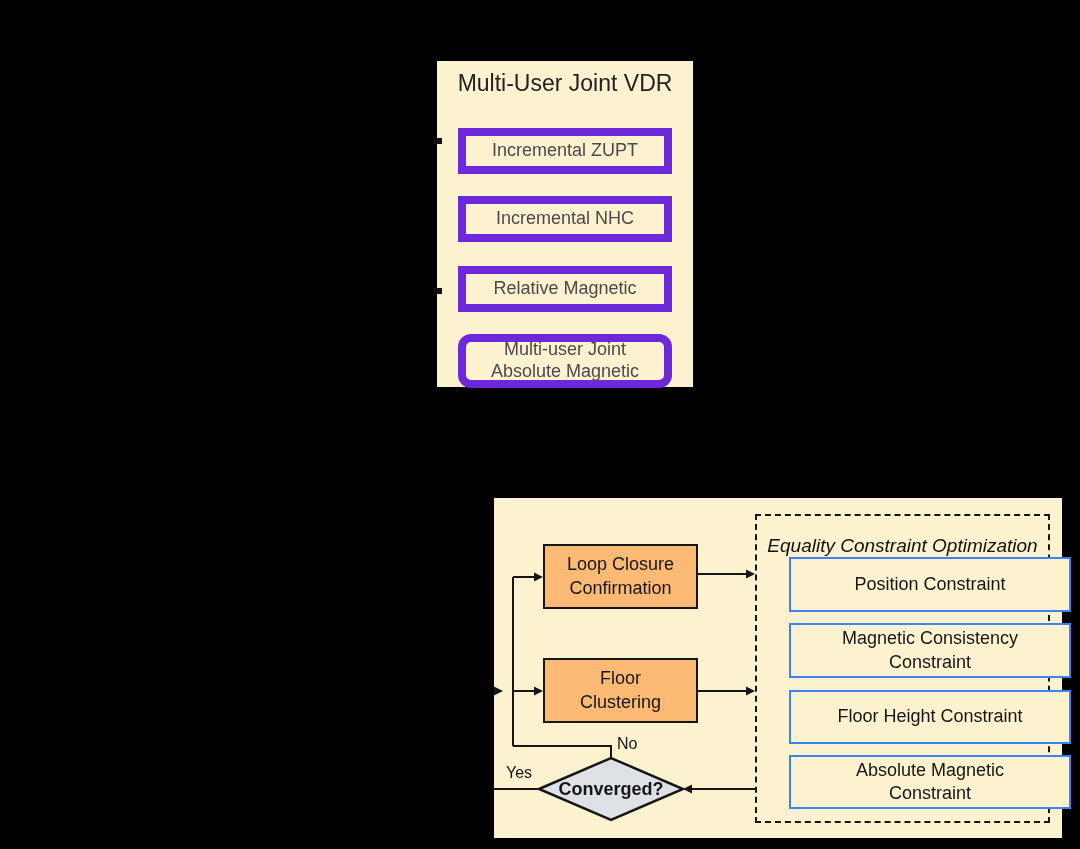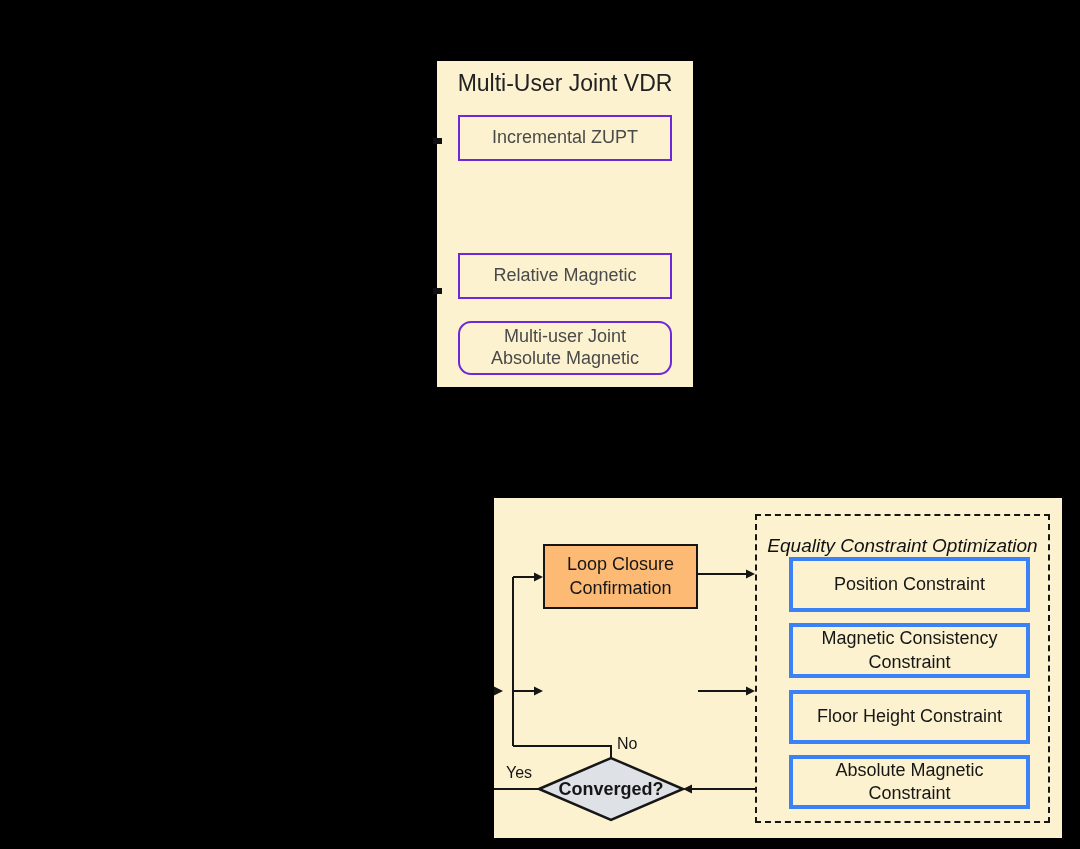--- a/index.html
+++ b/index.html
@@ -5,45 +5,45 @@
   html,body{margin:0;padding:0;background:#000;}
   .canvas{position:relative;width:1080px;height:849px;background:#000;overflow:hidden;
           font-family:"Liberation Sans",sans-serif;}
   .panel{position:absolute;background:#fcf2cf;}
 
   
   #vdr-panel{left:437px;top:61px;width:256px;height:326px;}
   .vdr-title{position:absolute;top:9px;left:0;width:100%;text-align:center;
              font-size:23px;color:#222;}
   .vdr-box{position:absolute;left:21px;width:214px;box-sizing:border-box;
-           border:2px solid #6d28d9;background:#fcf2cf;
+           border:8px solid #6d28d9;background:#fcf2cf;
            display:flex;align-items:center;justify-content:center;text-align:center;
-           font-size:18px;line-height:1.2;color:#4a4a4a;white-space:pre-line;}
+           font-size:18px;line-height:1.2;color:#4a4a4a;white-space:pre-line;margin-top:13px;}
   #vdr-box-0{top:54px;height:46px;}
   #vdr-box-1{top:122px;height:46px;}
   #vdr-box-2{top:192px;height:46px;}
   #vdr-box-3{top:260px;height:54px;border-radius:13px;}
   .edge-tick{position:absolute;left:-4px;width:9px;height:6px;background:#111;}
   #vdr-tick-0{top:77px;}
   #vdr-tick-1{top:227px;}
 
   
   #opt-panel{left:494px;top:498px;width:568px;height:340px;}
   #opt-svg{position:absolute;left:0;top:0;}
   .flow-box{position:absolute;box-sizing:border-box;border:2px solid #161616;background:#fdba74;
             display:flex;align-items:center;justify-content:center;text-align:center;
             font-size:18px;line-height:1.3;color:#161616;white-space:pre-line;}
   #loop-closure-box{left:49px;top:46px;width:155px;height:65px;}
   #floor-clustering-box{left:49px;top:160px;width:155px;height:65px;}
   #constraint-group{position:absolute;left:261px;top:16px;width:295px;height:309px;
                     box-sizing:border-box;border:2px dashed #161616;}
   .group-title{position:absolute;top:8px;left:0;width:100%;text-align:center;
                font-style:italic;font-size:19px;color:#111;margin-top:11px;}
-  .constraint-box{position:absolute;left:32px;width:241px;box-sizing:border-box;
-                  border:4px solid #3b82f6;background:#fcf2cf;
+  .constraint-box{position:absolute;left:32px;width:282px;box-sizing:border-box;
+                  border:2px solid #3b82f6;background:#fcf2cf;
                   display:flex;align-items:center;justify-content:center;text-align:center;
                   font-size:18px;line-height:1.3;color:#161616;white-space:pre-line;}
   #constraint-box-0{top:41px;height:55px;}
   #constraint-box-1{top:107px;height:55px;}
   #constraint-box-2{top:174px;height:54px;}
   #constraint-box-3{top:239px;height:54px;}
   .lbl{position:absolute;font-size:16px;color:#161616;}
   #yes-label{left:12px;top:266px;}
   #no-label{left:123px;top:237px;}
   #converged-label{position:absolute;left:45px;top:260px;width:144px;height:62px;
@@ -51,20 +51,21 @@
                    font-size:18px;color:#161616;font-weight:bold;}
 </style>
 </head>
 <body>
 
 <div class="canvas">
 
   <div class="panel" id="vdr-panel">
     <div class="vdr-title">Multi-User Joint VDR</div>
     <div class="vdr-box" id="vdr-box-0">Incremental ZUPT</div>
+    <div class="vdr-box" id="vdr-box-1">Incremental NHC</div>
     <div class="vdr-box" id="vdr-box-2">Relative Magnetic</div>
     <div class="vdr-box" id="vdr-box-3">Multi-user Joint
 Absolute Magnetic</div>
     <div class="edge-tick" id="vdr-tick-0"></div>
     <div class="edge-tick" id="vdr-tick-1"></div>
   </div>
 
   <div class="panel" id="opt-panel">
 
     <svg id="opt-svg" width="568" height="340" viewBox="0 0 568 340">
@@ -94,20 +95,22 @@
         <polygon points="261,76 252,71.5 252,80.5"></polygon>
         <polygon points="261,193 252,188.5 252,197.5"></polygon>
         <polygon points="189,291 198,286.5 198,295.5"></polygon>
 
         <polygon points="9,193 0,188.5 0,197.5"></polygon>
       </g>
     </svg>
 
     <div class="flow-box" id="loop-closure-box">Loop Closure
 Confirmation</div>
+    <div class="flow-box" id="floor-clustering-box">Floor
+Clustering</div>
 
     <div id="constraint-group">
       <div class="group-title">Equality Constraint Optimization</div>
       <div class="constraint-box" id="constraint-box-0">Position Constraint</div>
       <div class="constraint-box" id="constraint-box-1">Magnetic Consistency
 Constraint</div>
       <div class="constraint-box" id="constraint-box-2">Floor Height Constraint</div>
       <div class="constraint-box" id="constraint-box-3">Absolute Magnetic
 Constraint</div>
     </div>

